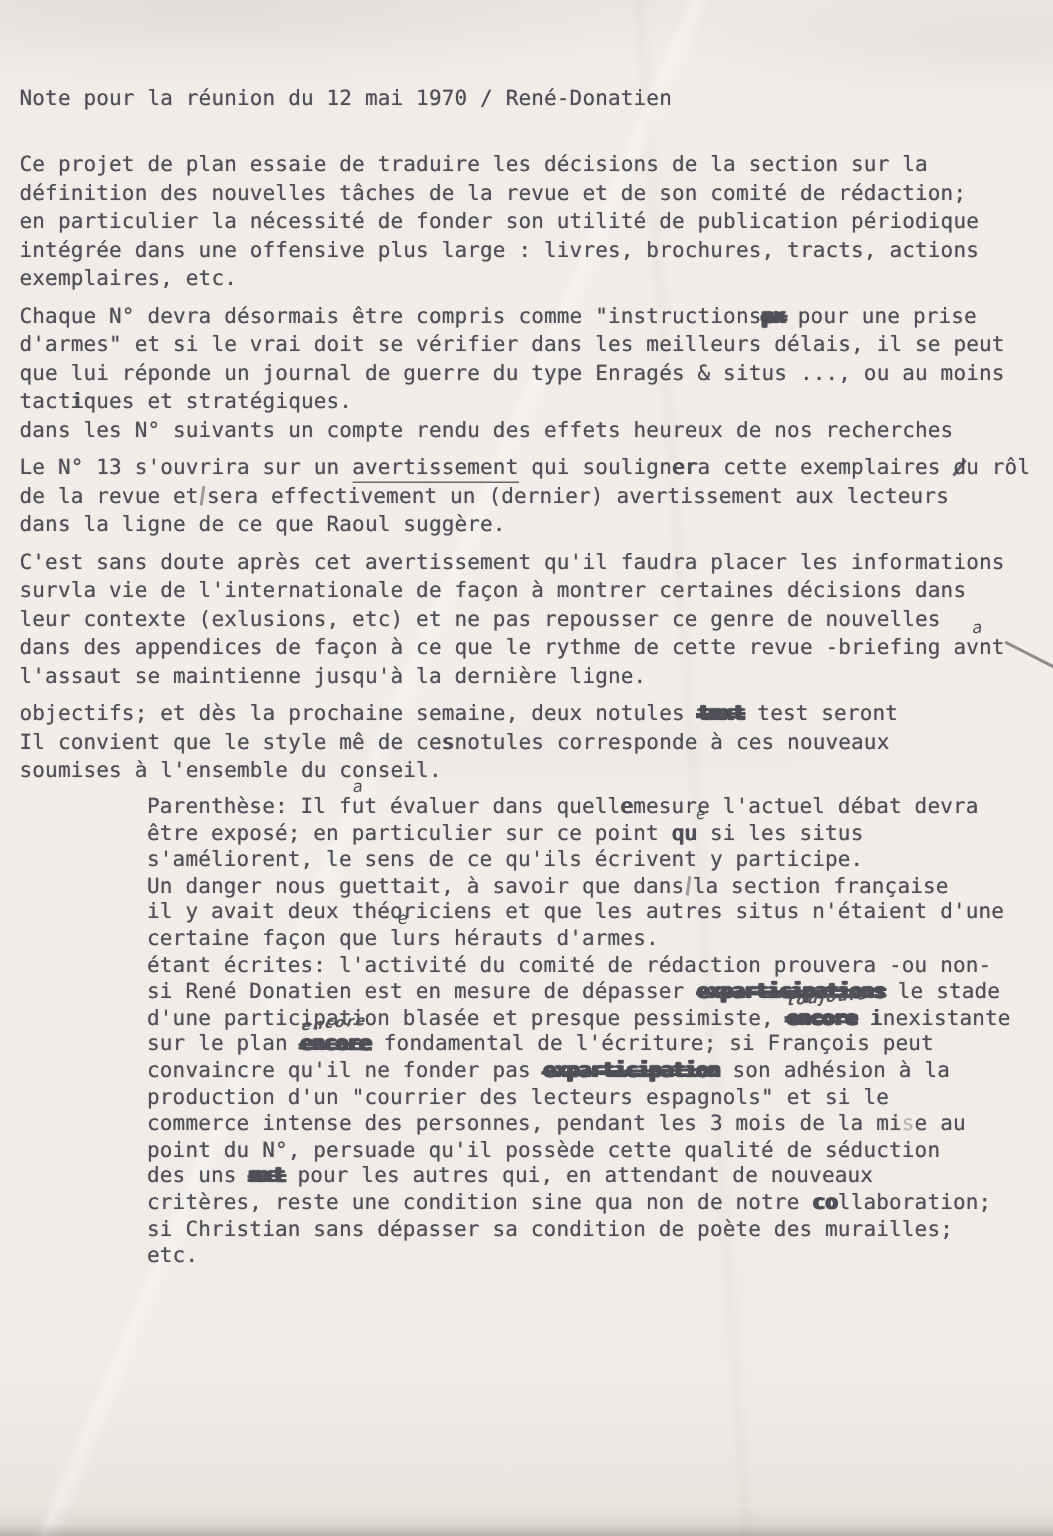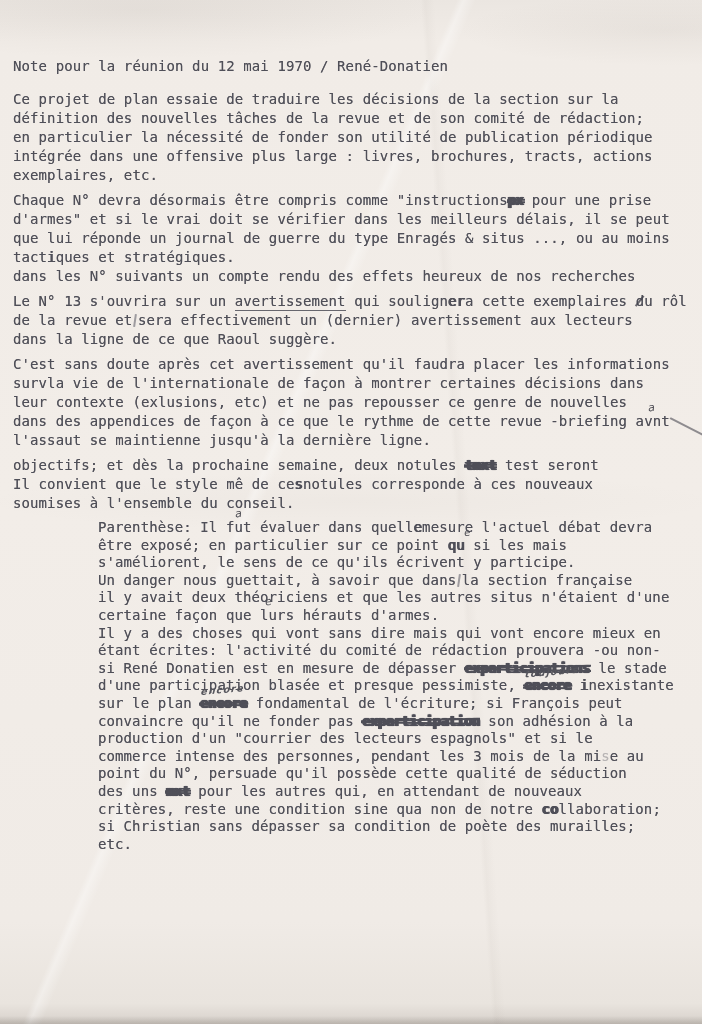--- a/index.html
+++ b/index.html
@@ -21,21 +21,21 @@
       linear-gradient(113deg, transparent 40.2%, rgba(255,255,255,.35) 40.8%, transparent 41.9%),
       linear-gradient(86deg, transparent 63.6%, rgba(140,130,120,.05) 64.2%, transparent 65.4%),
       radial-gradient(ellipse 500px 40px at 50% 49%, rgba(130,122,112,.04), transparent 75%);
   }
   .paper::after{
     content:"";position:absolute;left:0;right:0;bottom:0;height:8px;pointer-events:none;
     background:linear-gradient(180deg,transparent,rgba(110,103,96,.28));
   }
   .content{position:absolute;left:13px;top:57px;right:0;}
   .para{margin:0 0 6px 0;}
-  .para.title{margin-bottom:14px;}
+  .para.title{margin-bottom:25px;}
   .para.indented{margin-left:85px;}
   .line{white-space:pre;line-height:19px;height:19px;
         text-shadow:0 0 0.6px rgba(79,79,88,.65);}
   .indented .line{line-height:17.6px;height:17.6px;}
   .seg{position:relative;}
   .u{border-bottom:1.2px solid rgba(79,79,88,.85);padding-bottom:1px;}
   .smudge{text-shadow:0.7px 0 currentColor,-0.4px 0 currentColor;}
   .overtype{font-weight:700;text-shadow:1px 0 currentColor,-0.6px 0 currentColor;}
   .faded{opacity:.35;}
   .xout{
@@ -99,26 +99,25 @@
         <div class="line"><span class="seg">dans des appendices de façon à ce que le rythme de cette revue -briefing </span><span class="seg">avnt<span class="hw-note ins">a</span></span><span class="seg pen-stroke"></span></div>
         <div class="line"><span class="seg">l'assaut se maintienne jusqu'à la dernière ligne.</span></div>
       </div>
       <div class="para">
         <div class="line"><span class="seg">objectifs; et dès la prochaine semaine, deux notules </span><span class="seg xout">tmxt</span><span class="seg"> test seront</span></div>
         <div class="line"><span class="seg">Il convient que le style mê de ce</span><span class="seg smudge">s</span><span class="seg">notules corresponde à ces nouveaux</span></div>
         <div class="line"><span class="seg">soumises à l'ensemble du conseil.</span></div>
       </div>
       <div class="para indented">
         <div class="line"><span class="seg">Parenthèse: Il </span><span class="seg">fut<span class="hw-note ins">a</span></span><span class="seg"> évaluer dans quell</span><span class="seg smudge">e</span><span class="seg">mesure l'actuel débat devra</span></div>
-        <div class="line"><span class="seg">être exposé; en particulier sur ce point </span><span class="seg smudge">qu<span class="hw-note sup">e</span></span><span class="seg"> si les mais</span></div>
+        <div class="line"><span class="seg">être exposé; en particulier sur ce point </span><span class="seg smudge">qu<span class="hw-note sup">e</span></span><span class="seg"> si les situs</span></div>
         <div class="line"><span class="seg">s'améliorent, le sens de ce qu'ils écrivent y participe.</span></div>
         <div class="line"><span class="seg">Un danger nous guettait, à savoir que dans</span><span class="seg tick"></span><span class="seg">la section française</span></div>
         <div class="line"><span class="seg">il y avait deux théoriciens et que les autres situs n'étaient d'une</span></div>
         <div class="line"><span class="seg">certaine façon que l</span><span class="seg">urs<span class="hw-note pre">e</span></span><span class="seg"> hérauts d'armes.</span></div>
-        <div class="line"><span class="seg">Il y a des choses qui vont sans dire mais qui vont encore mieux en</span></div>
         <div class="line"><span class="seg">étant écrites: l'activité du comité de rédaction prouvera -ou non-</span></div>
         <div class="line"><span class="seg">si René Donatien est en mesure de dépasser </span><span class="seg xout">exparticipations</span><span class="seg"> le stade</span></div>
         <div class="line"><span class="seg">d'une participation blasée et presque pessimiste, </span><span class="seg xout">encore<span class="hw-note cursive">toujours</span></span><span class="seg"> </span><span class="seg smudge">i</span><span class="seg">nexistante</span></div>
         <div class="line"><span class="seg">sur le plan </span><span class="seg xout">encore<span class="hw-note cursive">encore</span></span><span class="seg"> fondamental de l'écriture; si François peut</span></div>
         <div class="line"><span class="seg">convaincre qu'il ne fonder pas </span><span class="seg xout">exparticipation</span><span class="seg"> son adhésion à la</span></div>
         <div class="line"><span class="seg">production d'un "courrier des lecteurs espagnols" et si le</span></div>
         <div class="line"><span class="seg">commerce intense des personnes, pendant les 3 mois de la mi</span><span class="seg faded">s</span><span class="seg">e au</span></div>
         <div class="line"><span class="seg">point du N°, persuade qu'il possède cette qualité de séduction</span></div>
         <div class="line"><span class="seg">des uns </span><span class="seg xout">mxt</span><span class="seg"> pour les autres qui, en attendant de nouveaux</span></div>
         <div class="line"><span class="seg">critères, reste une condition sine qua non de notre </span><span class="seg overtype">co</span><span class="seg">llaboration;</span></div>

